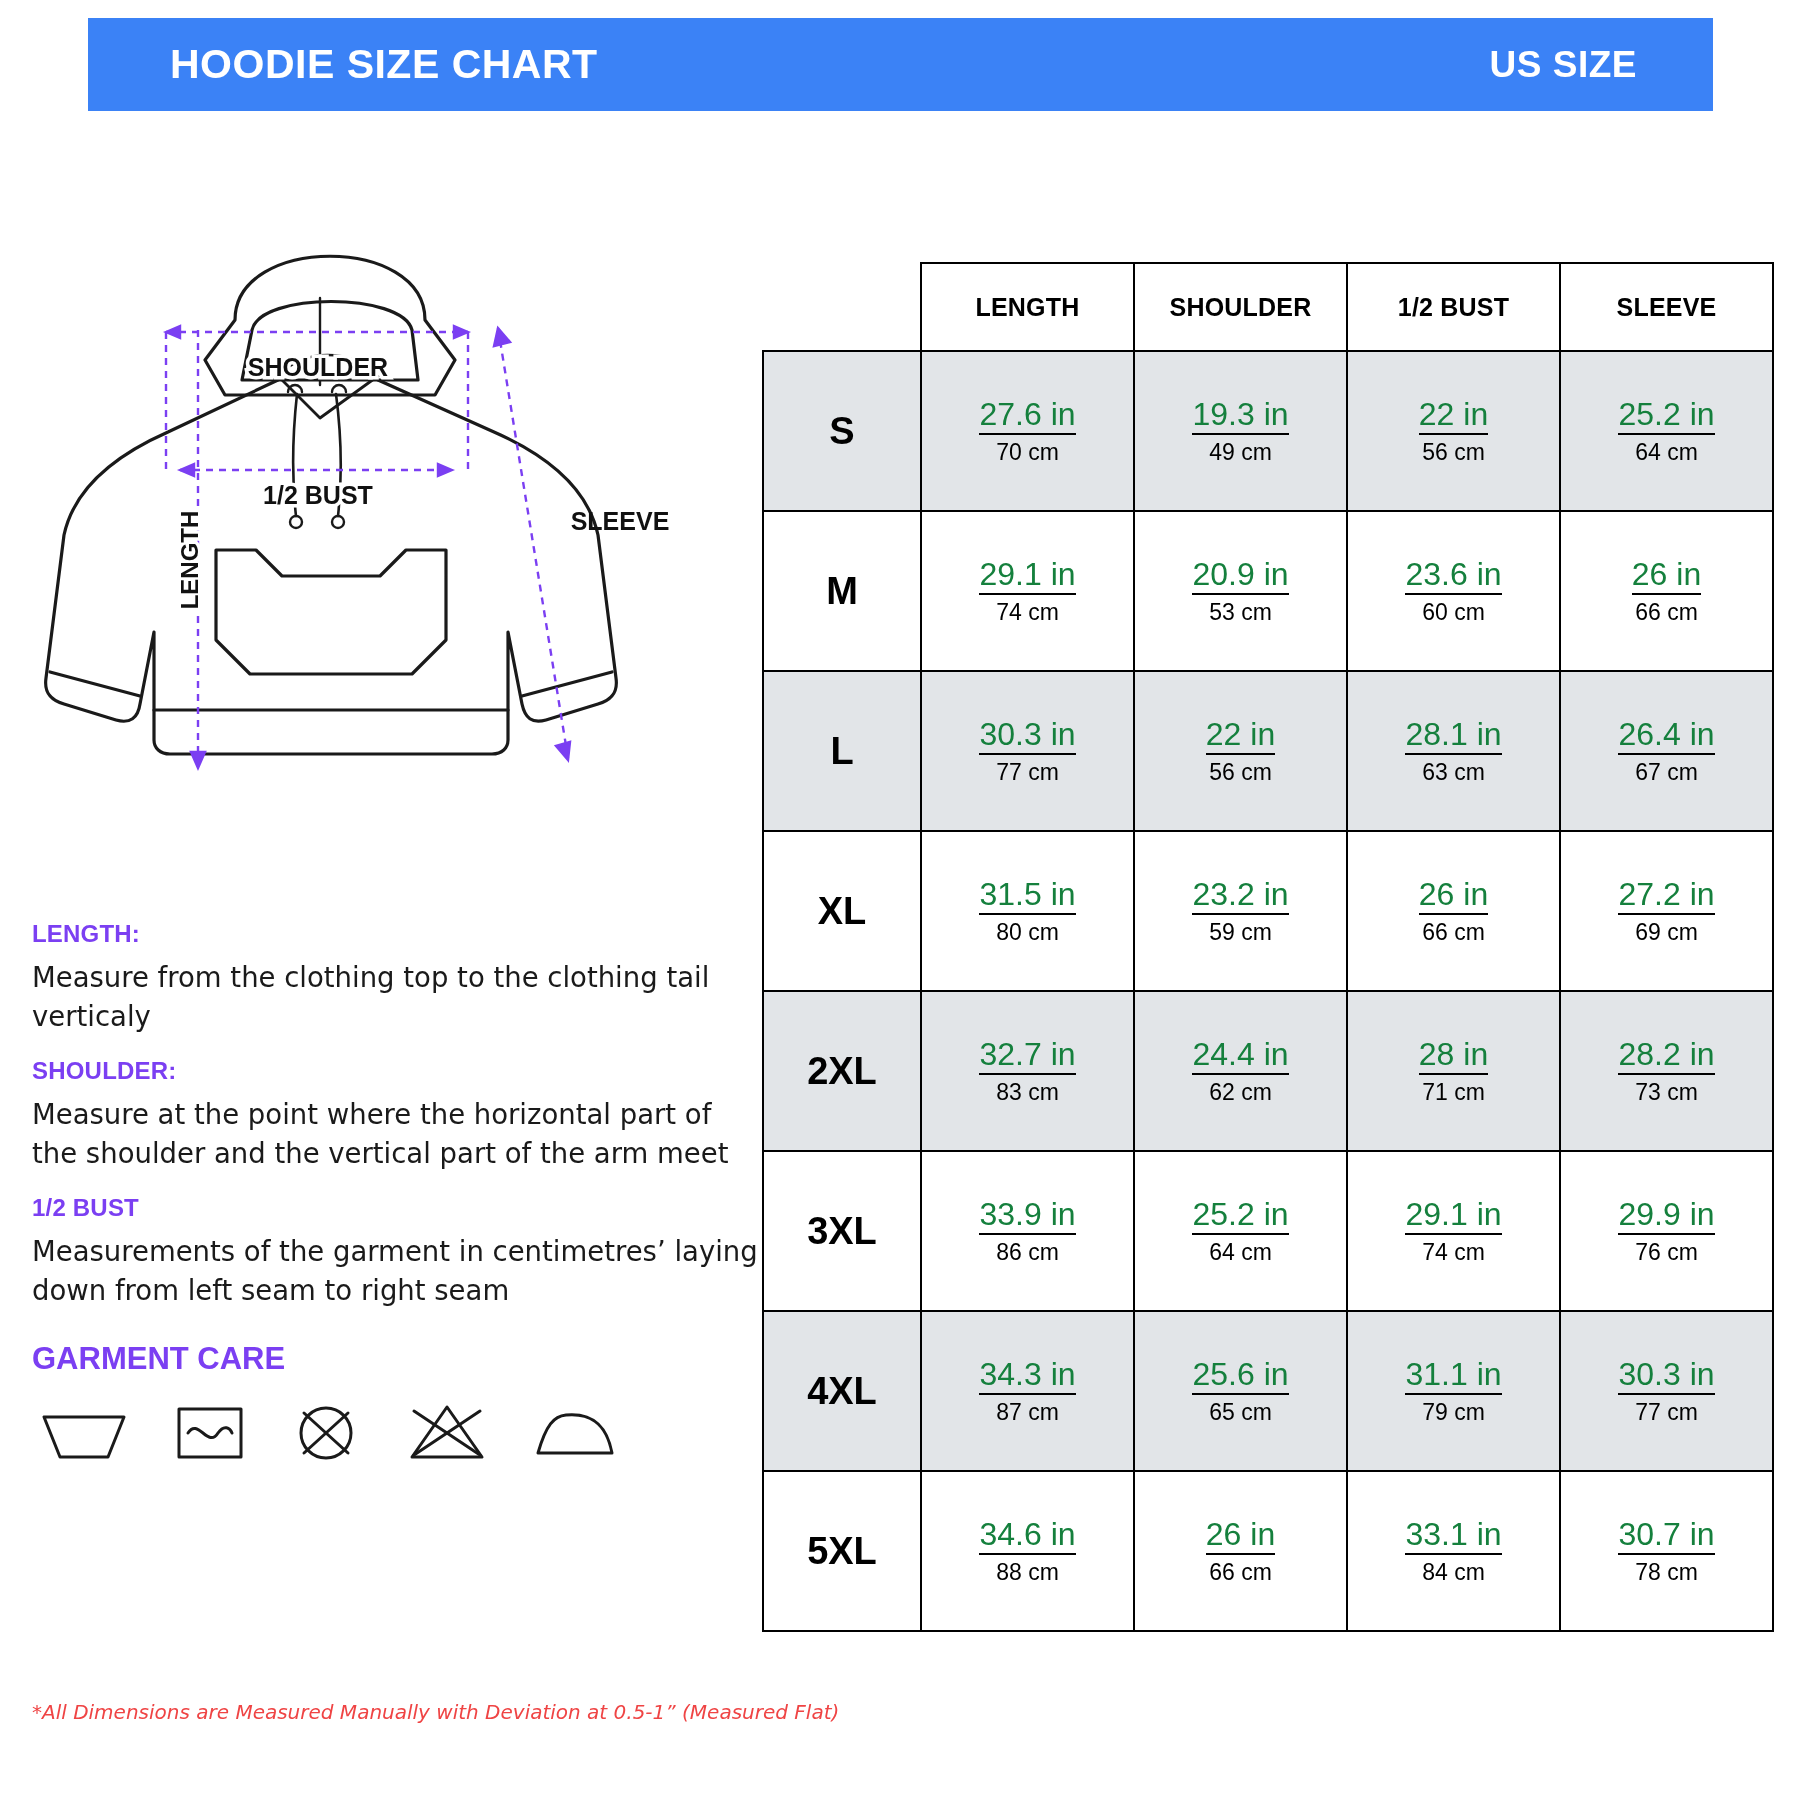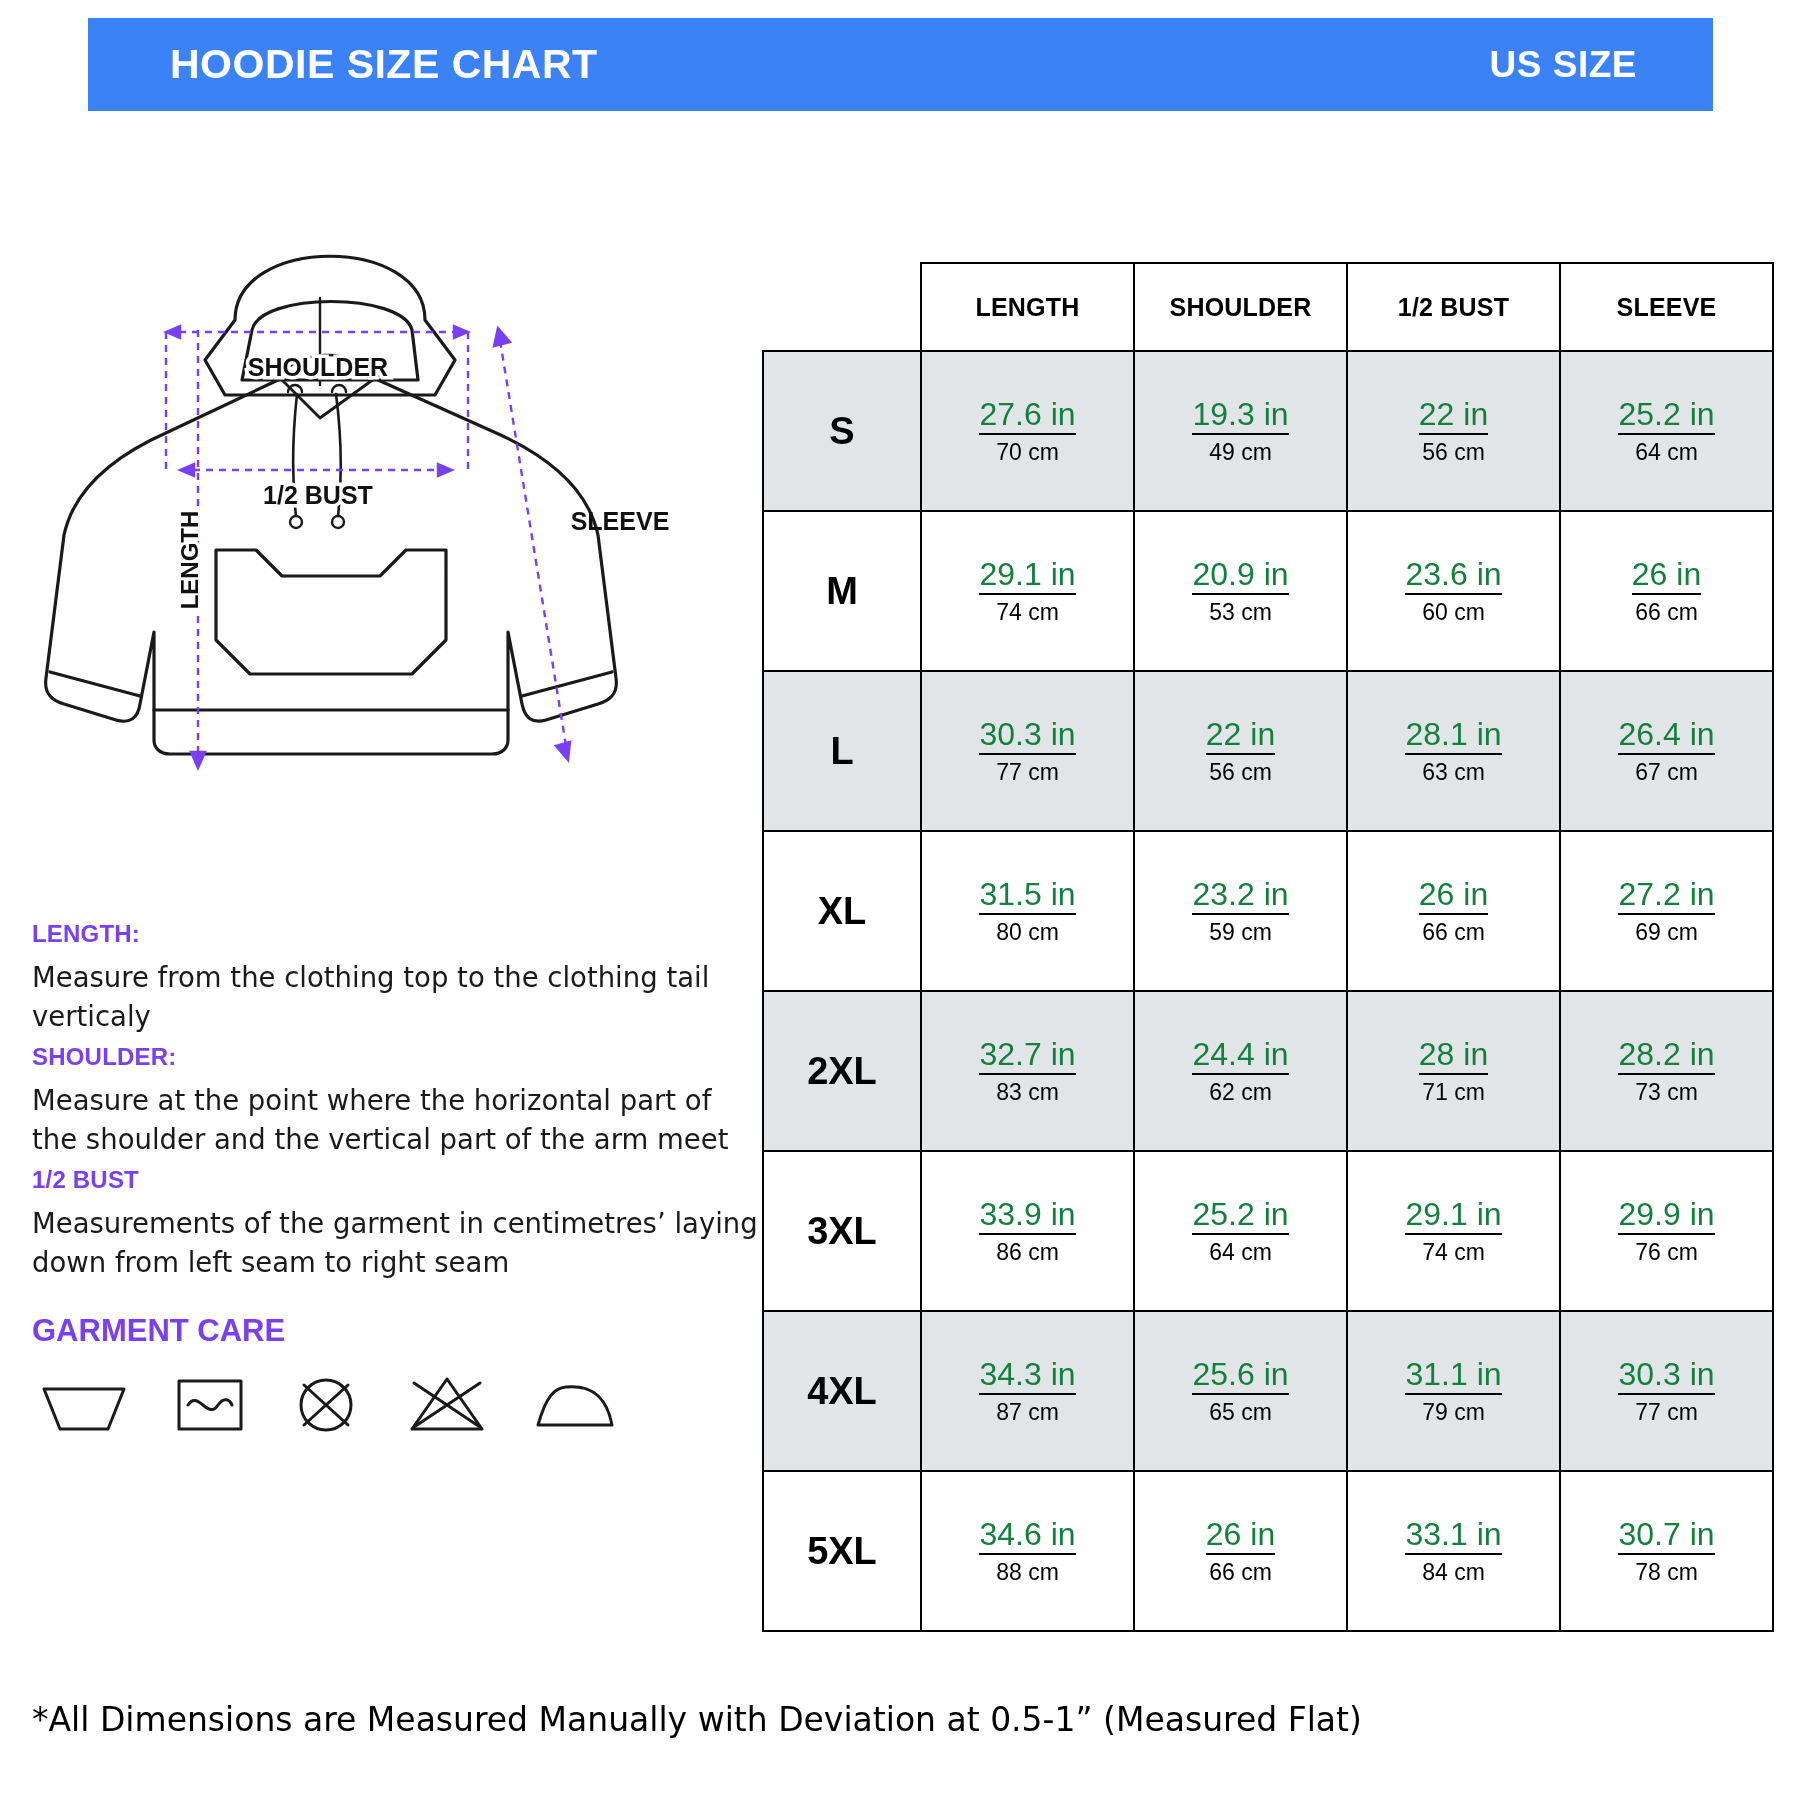--- a/index.html
+++ b/index.html
@@ -54,21 +54,21 @@
     left: 32px; top: 920px;
     width: 730px;
   }
   .lbl {
     color: #7b3ff2;
     font-weight: bold;
     font-size: 24px;
     margin: 0 0 10px 0;
     letter-spacing: 0.2px;
   }
-  .lbl.second { margin-top: 8px; }
+  .lbl.second { margin-top: 22px; }
   .desc {
     color: #1a1a1a;
     font-size: 27.5px;
     line-height: 1.40;
     margin: 0 0 6px 0;
     font-family: "DejaVu Sans", sans-serif;
     font-weight: 400;
   }
   .care-title {
     color: #7b3ff2;
@@ -82,23 +82,24 @@
     display: flex;
     align-items: center;
     gap: 44px;
     padding-left: 6px;
   }
 
   
   .footnote {
     position: absolute;
     left: 32px; top: 1700px;
-    font-size: 33px;
-    color: #000000;
+    font-size: 20px;
+    color: #ef4444;
     font-family: "DejaVu Sans", sans-serif;
+    font-style: italic;
   }
 
   
   .table-wrap {
     position: absolute;
     left: 762px; top: 262px;
     width: 1010px;
   }
   table.size-table {
     border-collapse: collapse;

